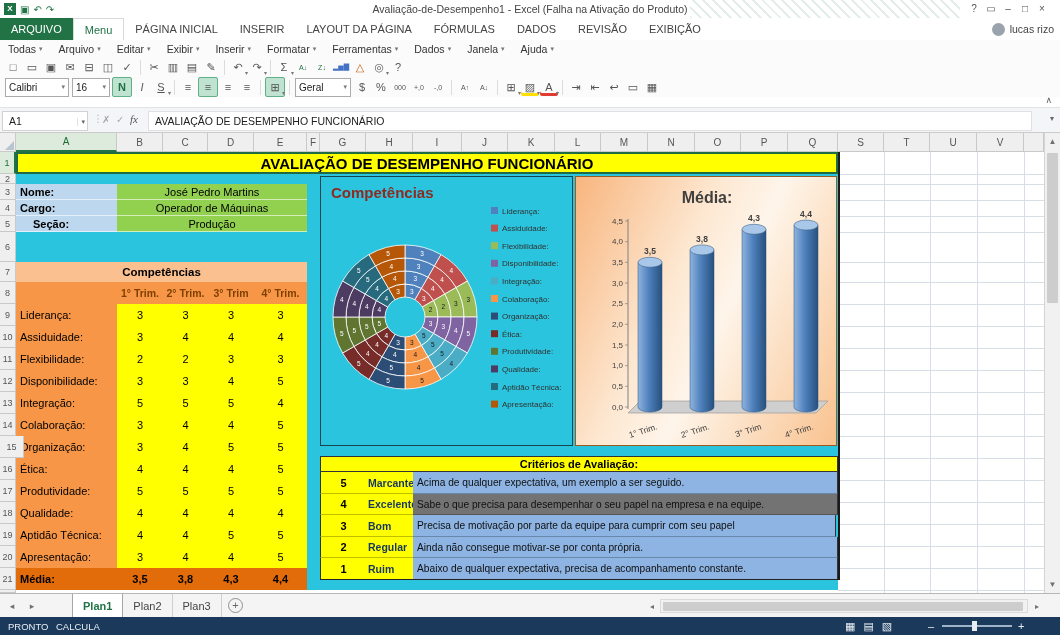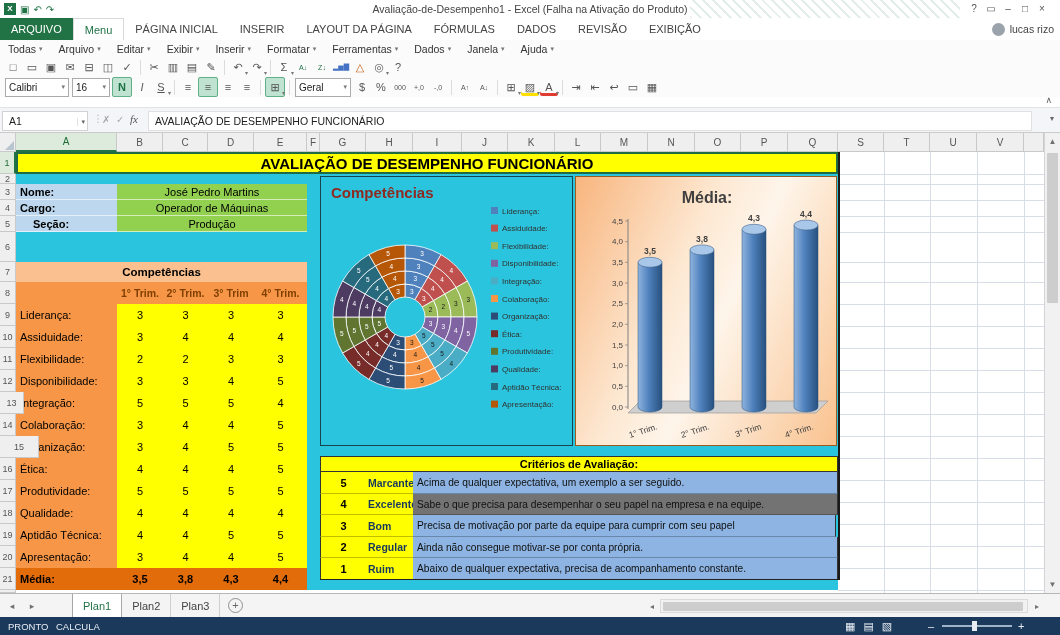--- a/index.html
+++ b/index.html
@@ -40,21 +40,21 @@
   .cell{display:flex;align-items:center;font-size:11px;color:#000;white-space:nowrap;overflow:hidden;}
   .center{justify-content:center;}
   .bold{font-weight:bold;}
   .gridline{background:#D8DEE8;}
   
   .vscroll{top:133px;right:0;width:16px;height:460px;background:#F1F1F1;border-left:1px solid #D4D4D4;}
   .sbtn{color:#707070;font-size:8px;display:flex;align-items:center;justify-content:center;}
   .thumb{background:#CDCDCD;border-radius:1px;}
   .tabbar{left:0;top:593px;width:1060px;height:24px;background:#F4F4F4;border-top:1px solid #B7B7B7;}
   .sheettab{height:23px;display:flex;align-items:center;padding:0 10px;font-size:11px;color:#444;border-right:1px solid #D0D0D0;}
-  .sheettab.active{background:#fff;color:#217346;font-weight:normal;border:1px solid #A6A6A6;border-top:none;text-align:right;}
+  .sheettab.active{background:#fff;color:#217346;font-weight:bold;border:1px solid #A6A6A6;border-top:none;text-align:right;}
   .statusbar{left:0;top:617px;width:1060px;height:18px;}
   .statusbar *{color:#E8EDF4;}
   .chartbox{box-sizing:border-box;}
   svg text{font-family:"Liberation Sans",sans-serif;}
 </style>
 </head>
 <body>
 <div class="app" id="app">
 
   <div class="abs titlebar">
@@ -546,23 +546,23 @@
       <div class="rowhdr abs" style="left: 0px; top: 184px; width: 16px; height: 16px;">3</div>
       <div class="rowhdr abs" style="left: 0px; top: 200px; width: 16px; height: 16px;">4</div>
       <div class="rowhdr abs" style="left: 0px; top: 216px; width: 16px; height: 16px;">5</div>
       <div class="rowhdr abs" style="left: 0px; top: 232px; width: 16px; height: 30px;">6</div>
       <div class="rowhdr abs" style="left: 0px; top: 262px; width: 16px; height: 20px;">7</div>
       <div class="rowhdr abs" style="left: 0px; top: 282px; width: 16px; height: 22px;">8</div>
       <div class="rowhdr abs" style="left: 0px; top: 304px; width: 16px; height: 22px;">9</div>
       <div class="rowhdr abs" style="left: 0px; top: 326px; width: 16px; height: 22px;">10</div>
       <div class="rowhdr abs" style="left: 0px; top: 348px; width: 16px; height: 22px;">11</div>
       <div class="rowhdr abs" style="left: 0px; top: 370px; width: 16px; height: 22px;">12</div>
-      <div class="rowhdr abs" style="left: 0px; top: 392px; width: 24px; height: 22px;">13</div>
+      <div class="rowhdr abs" style="left: 0px; top: 392px; width: 16px; height: 22px;">13</div>
       <div class="rowhdr abs" style="left: 0px; top: 414px; width: 16px; height: 22px;">14</div>
-      <div class="rowhdr abs" style="left: 0px; top: 436px; width: 39px; height: 22px;">15</div>
+      <div class="rowhdr abs" style="left: 0px; top: 436px; width: 24px; height: 22px;">15</div>
       <div class="rowhdr abs" style="left: 0px; top: 458px; width: 16px; height: 22px;">16</div>
       <div class="rowhdr abs" style="left: 0px; top: 480px; width: 16px; height: 22px;">17</div>
       <div class="rowhdr abs" style="left: 0px; top: 502px; width: 16px; height: 22px;">18</div>
       <div class="rowhdr abs" style="left: 0px; top: 524px; width: 16px; height: 22px;">19</div>
       <div class="rowhdr abs" style="left: 0px; top: 546px; width: 16px; height: 22px;">20</div>
       <div class="rowhdr abs" style="left: 0px; top: 568px; width: 16px; height: 22px;">21</div>
       <div class="rowhdr abs" style="left: 0px; top: 590px; width: 16px; height: 3px;"></div>
     </div>
 
   <div class="abs vscroll">

